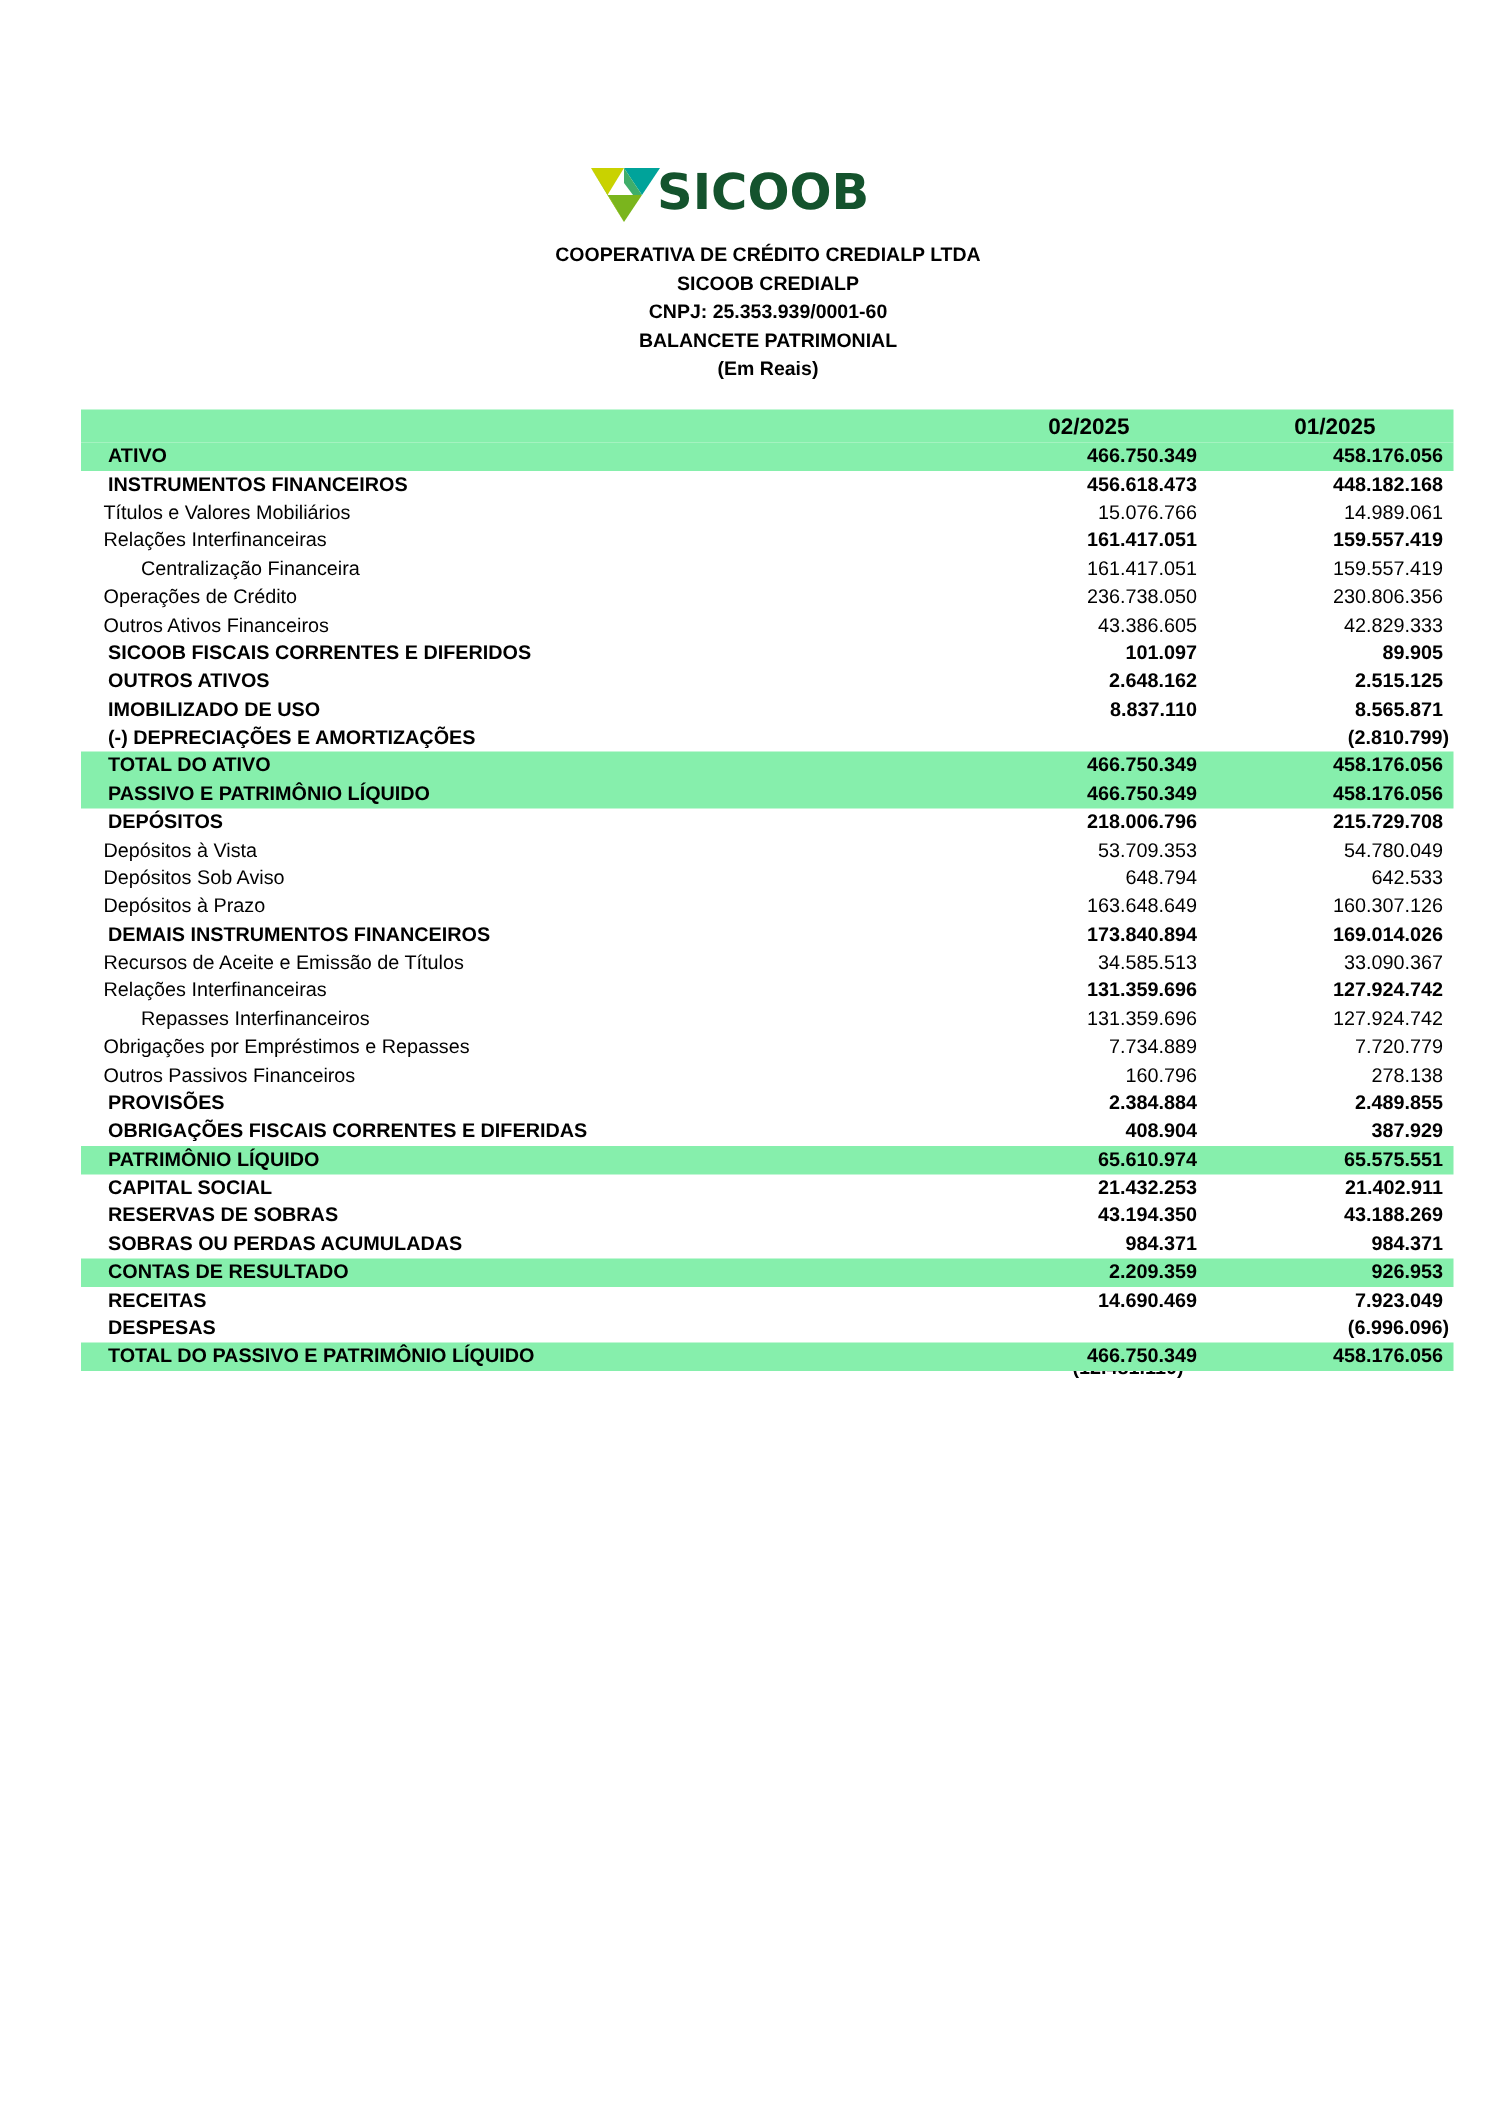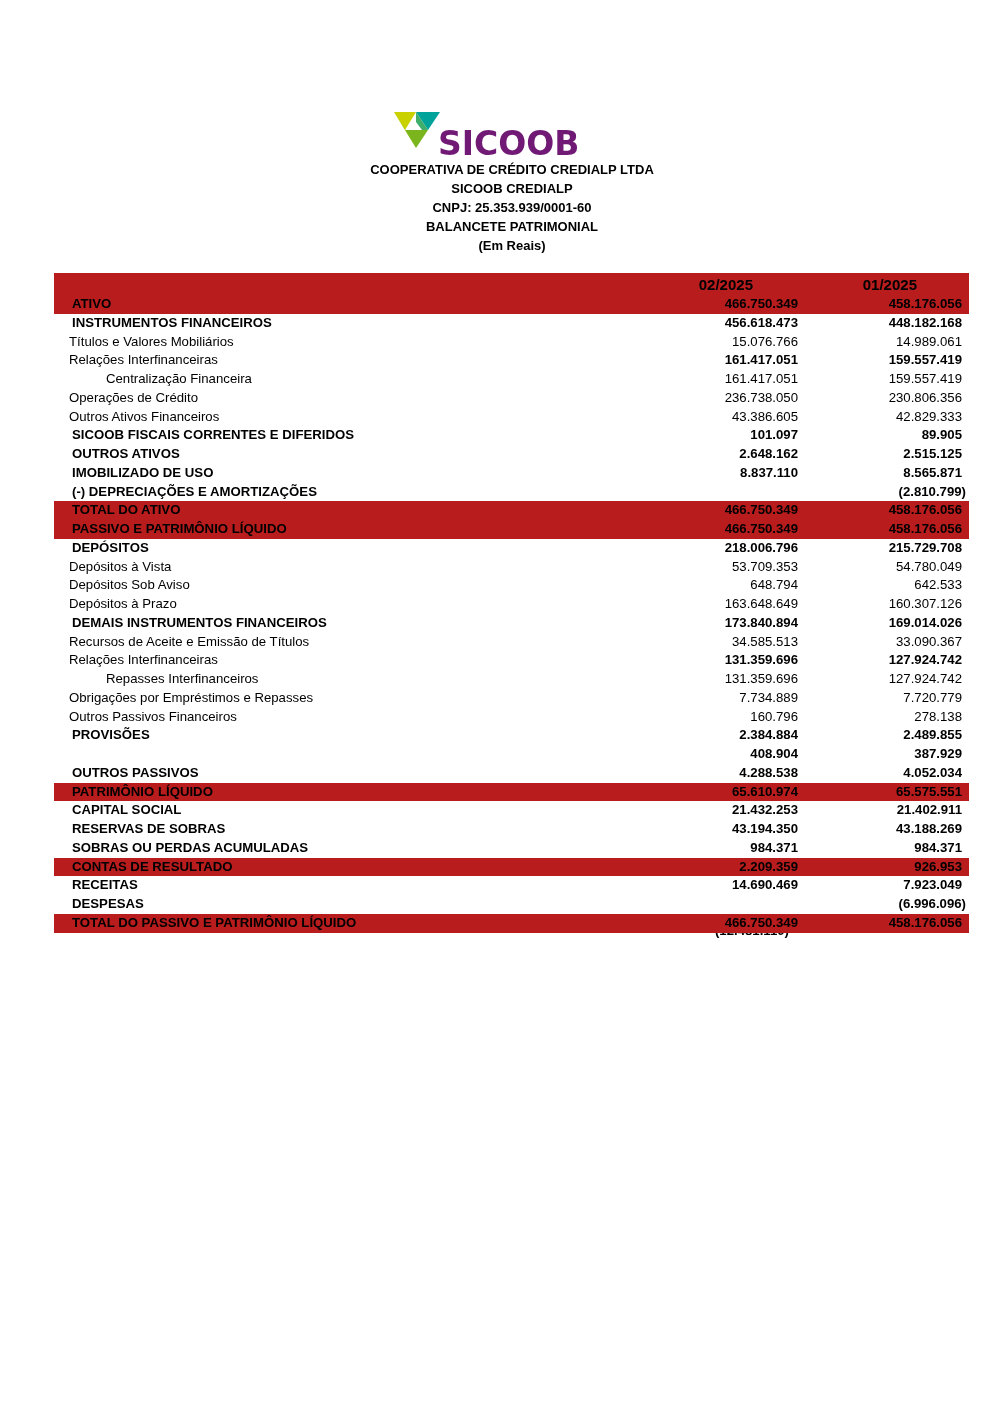--- a/index.html
+++ b/index.html
@@ -1,32 +1,32 @@
 <!DOCTYPE html>
 <html><head>
 <meta charset="utf-8">
 <style>
   html, body { margin: 0; padding: 0; background: #ffffff; }
   body { width: 1000px; height: 1414px; position: relative; overflow: hidden;
          font-family: "Liberation Sans", sans-serif; color: #000; }
   .logo { position: absolute; left: 394px; top: 110px; width: 200px; height: 42px; }
   .logo svg { display: block; }
   .logo-text { position: absolute; left: 44px; top: -2px; font-family: "DejaVu Sans", sans-serif;
-               font-weight: bold; font-size: 33px; color: #701a75; letter-spacing: 0px; margin-top: 16px; }
+               font-weight: bold; font-size: 33px; color: #14532d; letter-spacing: 0px; }
   .header { position: absolute; left: 0; top: 160px; width: 1024px; text-align: center;
             font-weight: bold; font-size: 13px; line-height: 19px; }
   .header div { white-space: nowrap; }
   .table { position: absolute; left: 54px; top: 273px; width: 915px; font-size: 13.2px; }
   .row { position: relative; height: 18.75px; line-height: 18.75px; white-space: nowrap; }
   .row.head { height: 22px; line-height: 24px; font-size: 15px; font-weight: bold; }
-  .row.shade { background: #b91c1c; }
+  .row.shade { background: #86efac; }
   .row .label { position: absolute; left: 18px; top: 0; }
   .row.bold { font-weight: bold; }
   .row.indent1 .label { left: 15px; }
-  .row.indent2 .label { left: 52px; }
+  .row.indent2 .label { left: 40px; }
   .row .v1 { position: absolute; right: 171px; top: 0; text-align: right; }
   .row .v2 { position: absolute; right: 7px; top: 0; text-align: left; }
   .row.neg .v1 { right: 180px; margin-top: 27px; }
   .row.neg .v2 { right: 3px; }
   .row.head .v1 { right: 216px; }
   .row.head .v2 { right: 52px; }
 </style>
 </head>
 <body>
 
@@ -170,27 +170,23 @@
         <span class="label">Outros Passivos Financeiros</span>
         <span class="v1">160.796</span>
         <span class="v2">278.138</span>
       </div>
       <div class="row bold">
         <span class="label">PROVISÕES</span>
         <span class="v1">2.384.884</span>
         <span class="v2">2.489.855</span>
       </div>
       <div class="row bold">
+        <span class="label">OBRIGAÇÕES FISCAIS CORRENTES E DIFERIDAS</span>
         <span class="v1">408.904</span>
         <span class="v2">387.929</span>
-      </div>
-      <div class="row bold">
-        <span class="label">OUTROS PASSIVOS</span>
-        <span class="v1">4.288.538</span>
-        <span class="v2">4.052.034</span>
       </div>
       <div class="row bold shade">
         <span class="label">PATRIMÔNIO LÍQUIDO</span>
         <span class="v1">65.610.974</span>
         <span class="v2">65.575.551</span>
       </div>
       <div class="row bold">
         <span class="label">CAPITAL SOCIAL</span>
         <span class="v1">21.432.253</span>
         <span class="v2">21.402.911</span>

